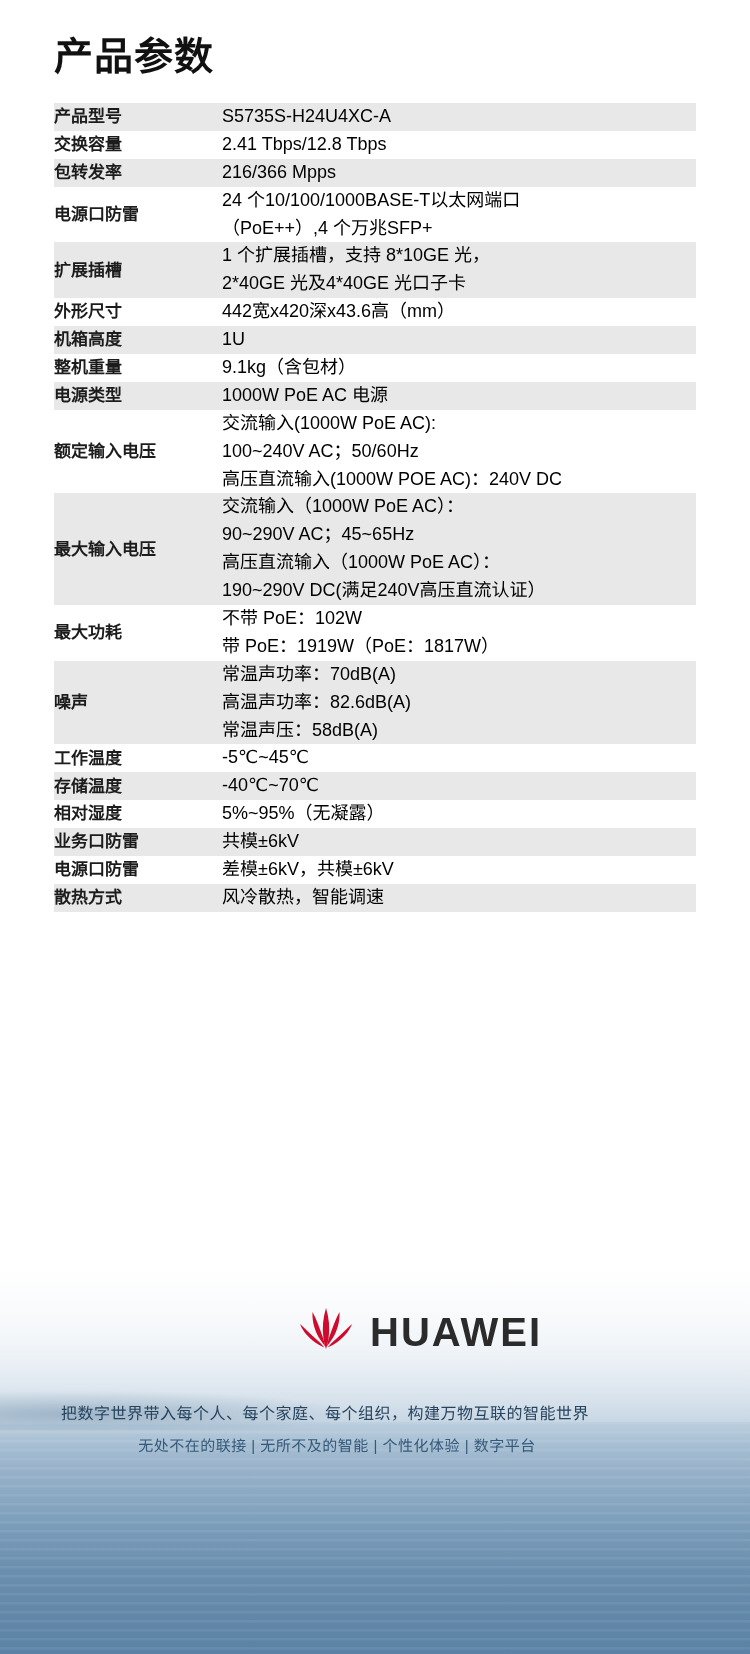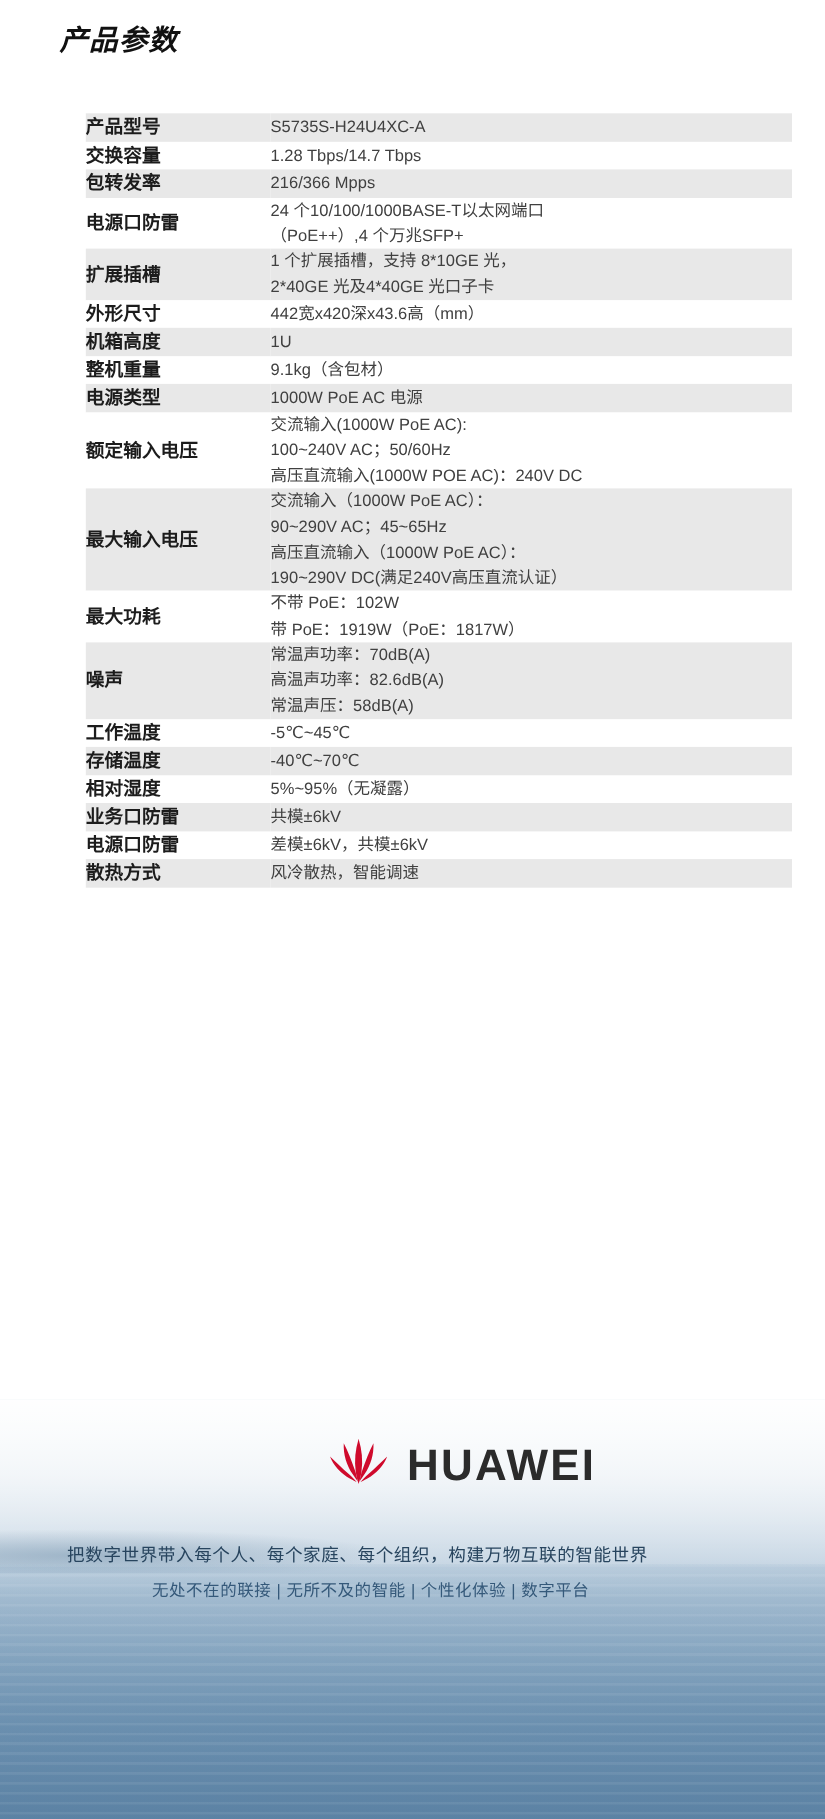--- a/index.html
+++ b/index.html
@@ -17,52 +17,50 @@
   }
   .page {
     width: 750px;
     height: 1654px;
     position: relative;
     background: #ffffff;
   }
   .title {
     position: absolute;
     left: 54px;
-    top: 15px;
-    font-size: 26px;
+    top: 25px;
+    font-size: 39px;
     font-weight: bold;
     letter-spacing: 1px;
     color: #111111;
-    font-style: italic;
   }
   .spec-table {
     position: absolute;
     left: 54px;
     top: 103px;
     width: 642px;
     border-collapse: collapse;
     table-layout: fixed;
-    margin-left: 24px;
   }
   .spec-table td {
     vertical-align: middle;
     padding: 0;
     border: 0;
   }
   .cell-label {
     width: 168px;
     font-size: 17px;
     font-weight: bold;
     color: #1c1c1c;
     padding: 6px 0 6px 10px;
     line-height: 1.5;
   }
   .cell-value {
-    font-size: 15px;
-    color: #404040;
+    font-size: 18px;
+    color: #000000;
     padding: 6px 0 6px 12px;
     line-height: 1.55;
   }
   tr.shade td { background: #e8e8e8; }
   tr.plain td { background: #ffffff; }
   .value-line { display: block; }
 
   
   .banner {
     position: absolute;
@@ -142,21 +140,21 @@
     <tbody>
         <tr class="shade">
           <td class="cell-label">产品型号</td>
           <td class="cell-value">
             <span class="value-line">S5735S-H24U4XC-A</span>
           </td>
         </tr>
         <tr class="plain">
           <td class="cell-label">交换容量</td>
           <td class="cell-value">
-            <span class="value-line">1.28 Tbps/14.7 Tbps</span>
+            <span class="value-line">2.41 Tbps/12.8 Tbps</span>
           </td>
         </tr>
         <tr class="shade">
           <td class="cell-label">包转发率</td>
           <td class="cell-value">
             <span class="value-line">216/366 Mpps</span>
           </td>
         </tr>
         <tr class="plain">
           <td class="cell-label">电源口防雷</td>

